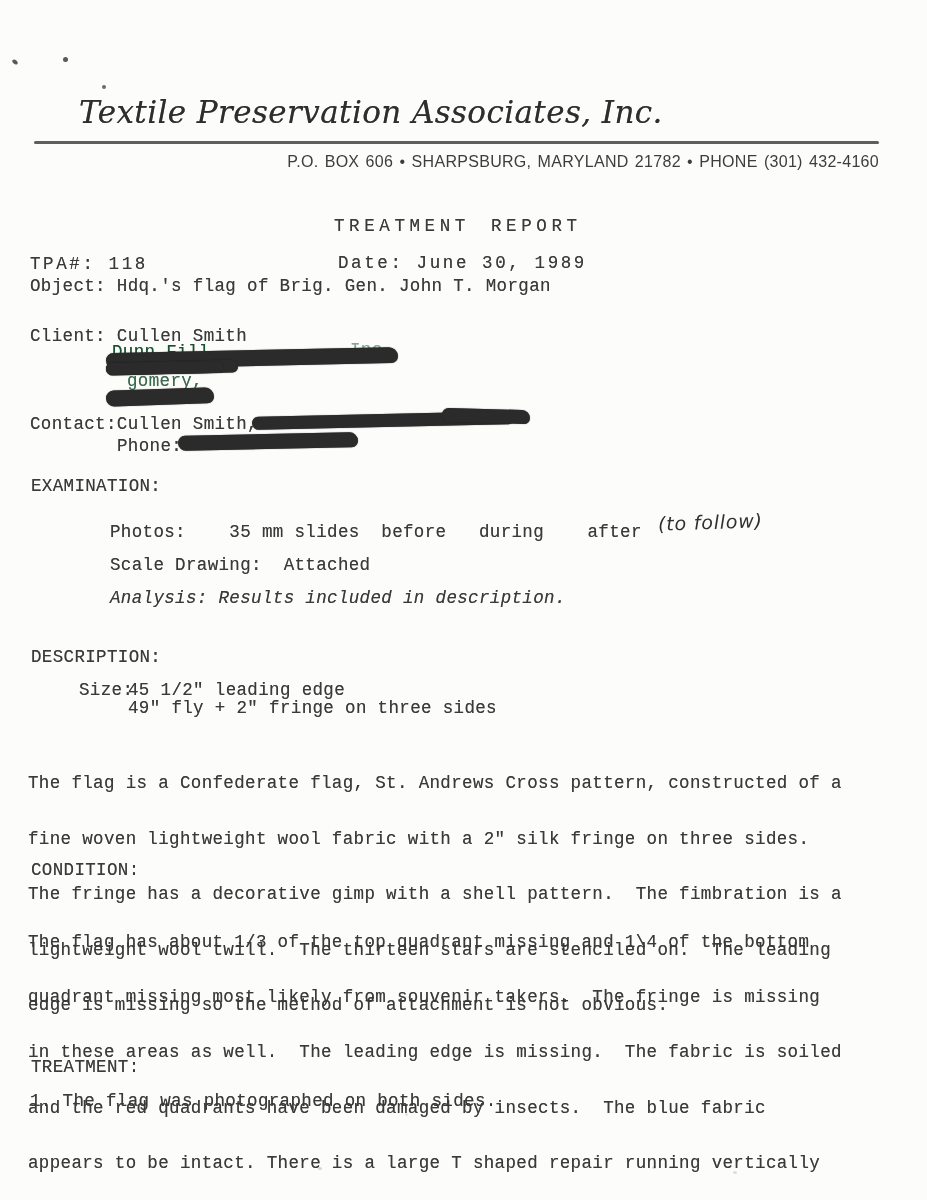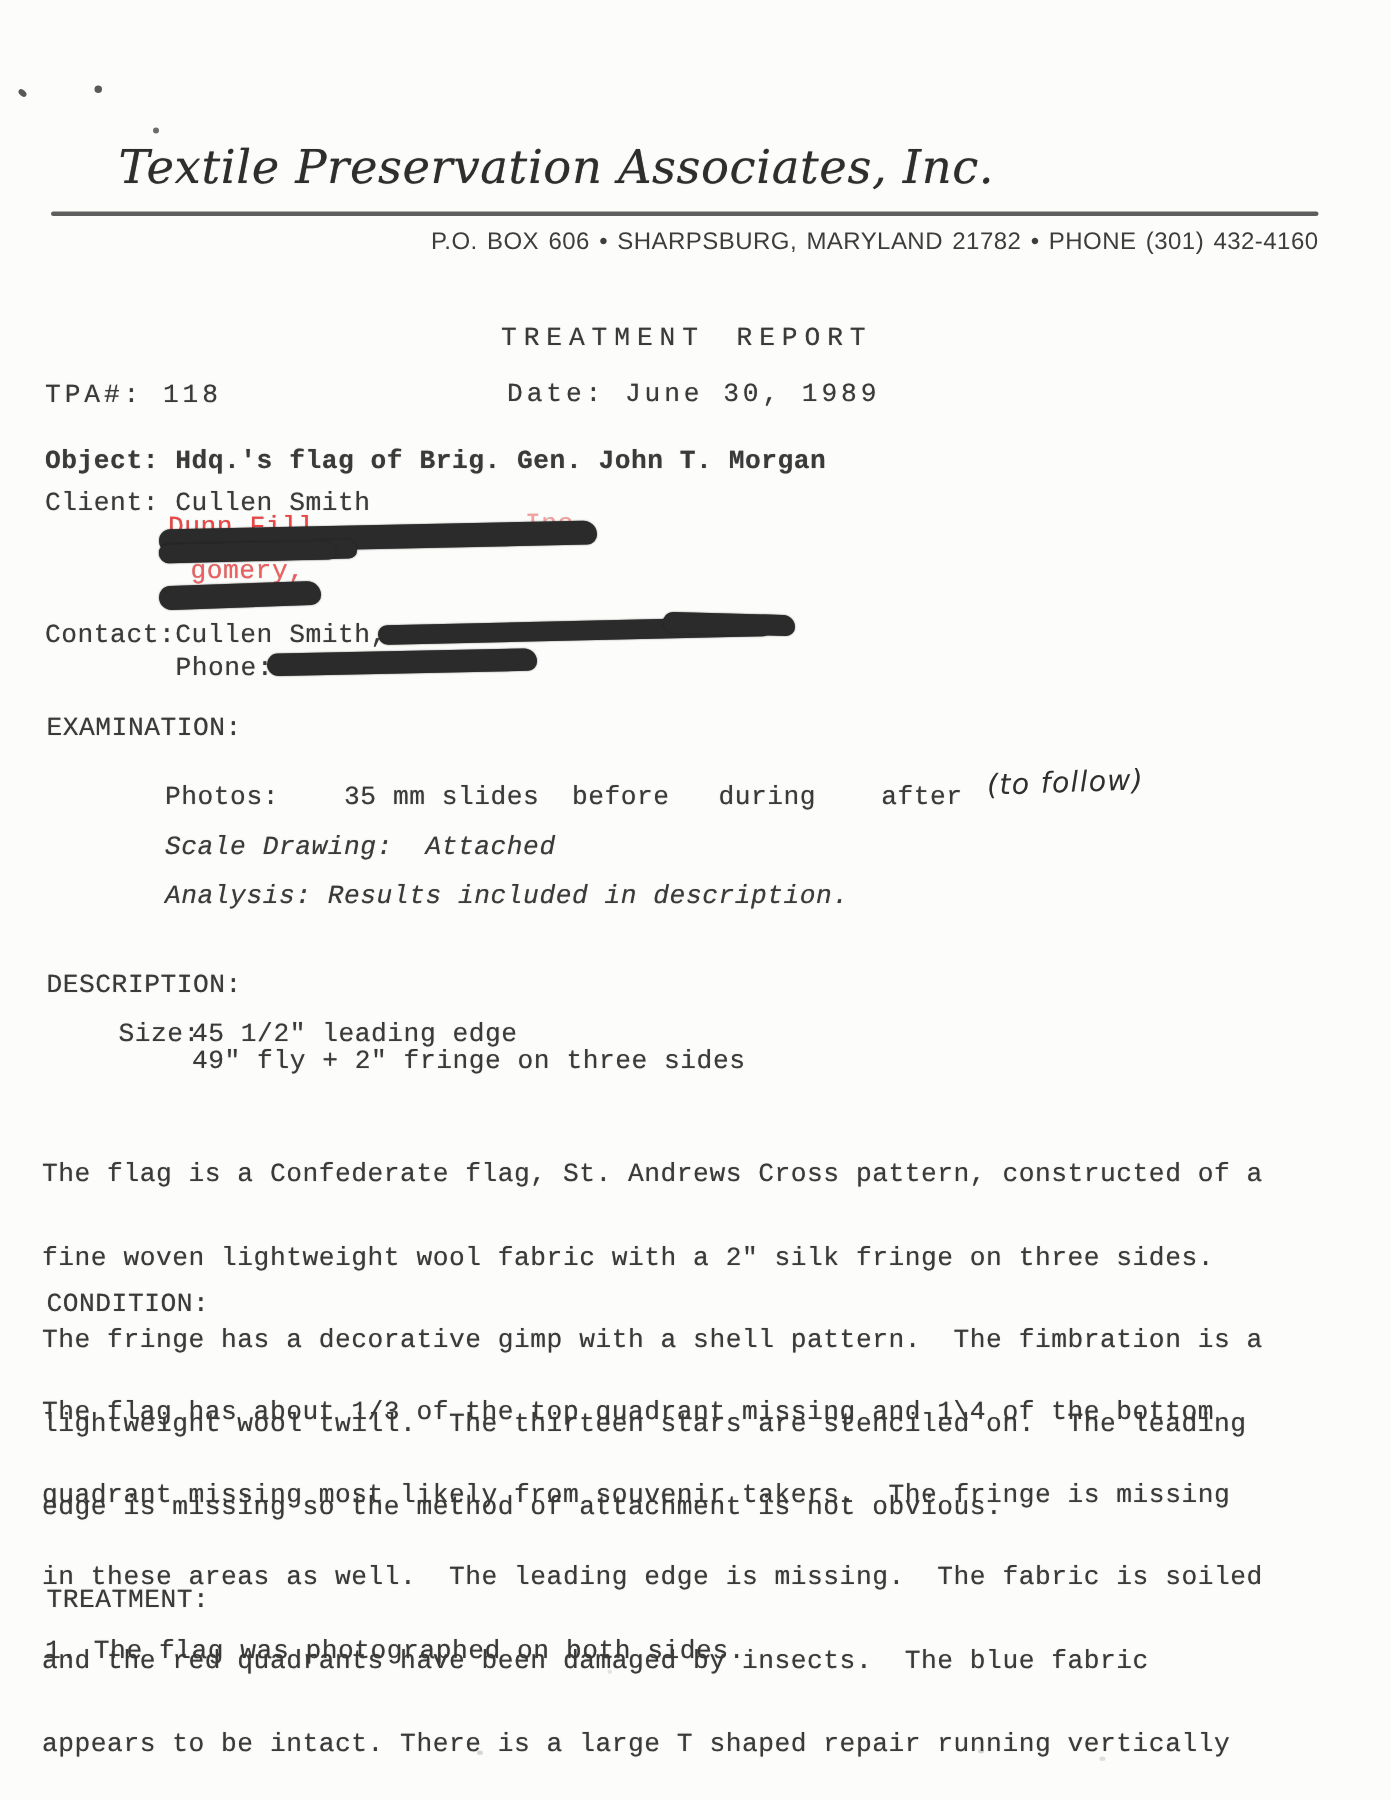--- a/index.html
+++ b/index.html
@@ -17,21 +17,21 @@
     font-size: 17.5px;
     line-height: 18.5px;
     color: #3a3a3a;
     letter-spacing: 0.35px;
     text-shadow: 0 0 0.6px rgba(58,58,58,0.6);
   }
   .spaced { letter-spacing: 2.6px; }
   .title  { letter-spacing: 4.6px; word-spacing: 6px; }
   .para div { height: 18.6px; }
   .para-tight div { height: 18.2px; }
-  .frag  { color: #ef4444; }
+  .frag  { color: #14532d; }
   .ghost { opacity: 0.5; }
   .dim   { opacity: 0.85; }
 
   
   .bar {
     position: absolute;
     background: #2b2b2b;
     border-radius: 9px 11px 8px 10px;
     box-shadow: 0 0 1px rgba(30,30,30,0.8);
   }
@@ -90,41 +90,41 @@
   <div class="speck" style="left:63px; top:57px; width:5px; height:5px; opacity:.8;"></div>
   <div class="speck" style="left:102px; top:85px; width:4px; height:4px; opacity:.7;"></div>
 
   <div class="company" style="left:42px; top:94px;">Textile Preservation Associates, Inc.</div>
   <div class="rule" style="left:34px; top:141px; width:845px;"></div>
   <div class="addr" style="left:0px; top:153px; width:855px;">P.O. BOX 606 • SHARPSBURG, MARYLAND 21782 • PHONE (301) 432-4160</div>
 
   <div class="t title" style="left:334px; top:217px;">TREATMENT REPORT</div>
   <div class="t spaced" style="left:30px; top:255px;">TPA#: 118</div>
   <div class="t spaced" style="left:338px; top:254px;">Date: June 30, 1989</div>
-  <div class="t" style="left:30px; top:299px;font-weight:bold;">Object: Hdq.'s flag of Brig. Gen. John T. Morgan</div>
+  <div class="t" style="left:30px; top:277px;">Object: Hdq.'s flag of Brig. Gen. John T. Morgan</div>
 
   <div class="t" style="left:30px; top:327px;">Client: Cullen Smith</div>
   <div class="t frag" style="left:112px; top:343px;">Dunn Fill</div>
   <div class="t frag ghost" style="left:350px; top:341px;">Inc</div>
   <div class="bar" style="left:106px; top:350px; width:292px; height:16px; transform:rotate(-1.2deg);"></div>
   <div class="bar" style="left:106px; top:361px; width:132px; height:13px; transform:rotate(-1.5deg);"></div>
   <div class="t frag dim" style="left:127px; top:372px;">gomery,</div>
   <div class="bar" style="left:106px; top:362px; width:118px; height:12px; transform:rotate(-1deg);"></div>
   <div class="bar" style="left:106px; top:389px; width:108px; height:16px; transform:rotate(-2deg);"></div>
 
   <div class="t" style="left:30px; top:415px;">Contact:Cullen Smith,</div>
   <div class="bar" style="left:252px; top:414px; width:262px; height:13px; transform:rotate(-1.3deg);"></div>
   <div class="bar" style="left:442px; top:409px; width:88px; height:14px; transform:rotate(1.5deg);"></div>
   <div class="t" style="left:117px; top:437px;">Phone:</div>
   <div class="bar" style="left:178px; top:434px; width:180px; height:15px; transform:rotate(-1.2deg);"></div>
 
   <div class="t" style="left:31px; top:477px;">EXAMINATION:</div>
   <div class="t" style="left:110px; top:523px;">Photos:    35 mm slides  before   during    after</div>
   <div class="hand" style="left:658px; top:511px;">(to follow)</div>
-  <div class="t" style="left:110px; top:556px;font-style:italic;">Scale Drawing:  Attached</div>
+  <div class="t" style="left:110px; top:556px;">Scale Drawing:  Attached</div>
   <div class="t" style="left:110px; top:589px;font-style:italic;">Analysis: Results included in description.</div>
 
   <div class="t" style="left:31px; top:648px;">DESCRIPTION:</div>
   <div class="t" style="left:79px; top:681px;">Size:</div>
   <div class="t" style="left:128px; top:681px;">45 1/2" leading edge</div>
   <div class="t" style="left:128px; top:699px;">49" fly + 2" fringe on three sides</div>
   <div class="t para" style="left:28px; top:737px;">
     <div>The flag is a Confederate flag, St. Andrews Cross pattern, constructed of a</div>
     <div>fine woven lightweight wool fabric with a 2" silk fringe on three sides.</div>
     <div>The fringe has a decorative gimp with a shell pattern.  The fimbration is a</div>

